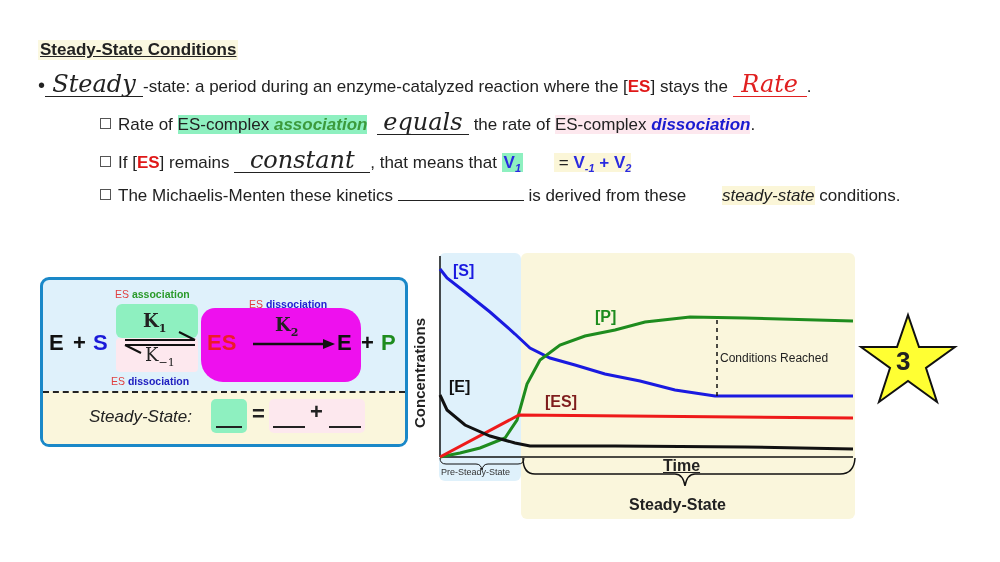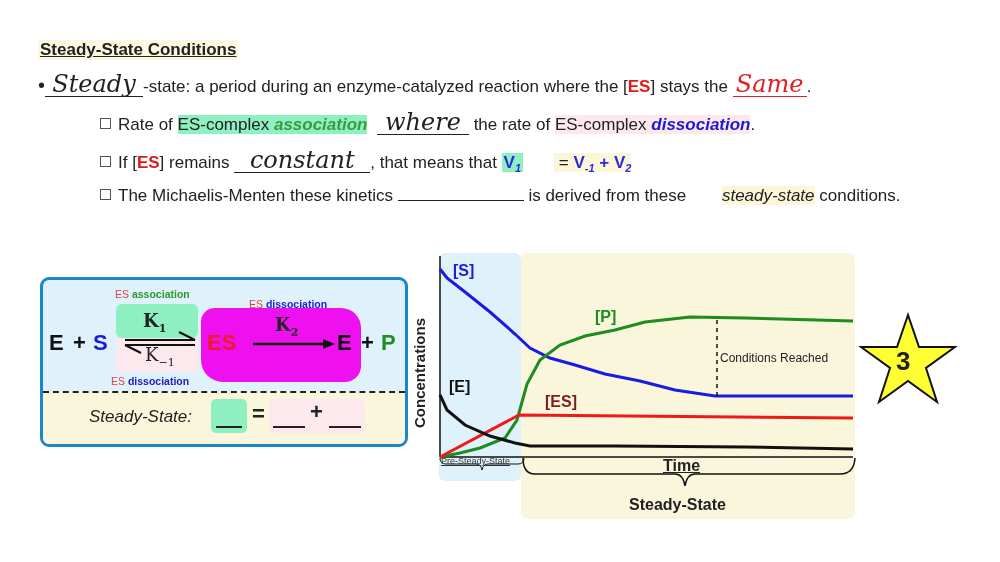--- a/index.html
+++ b/index.html
@@ -25,25 +25,25 @@
   .small-label { font-size:10.5px; position:absolute; white-space:nowrap; }
   
   .graph-wrap { left:415px; top:250px; width:450px; height:272px; }
 </style>
 </head>
 <body>
 
 <div class="abs title">Steady-State Conditions</div>
 
 <div class="abs line" style="left:38px; top:72px;">
-  <span style="font-size:20px;">•</span><span class="hand" style="width:98px;">Steady</span><span>-state: a period during an enzyme-catalyzed reaction where the [</span><span class="es-red">ES</span><span>] stays the </span><span class="hand red" style="width:74px;">Same</span><span>.</span>
+  <span style="font-size:20px;">•</span><span class="hand" style="width:98px;">Steady</span><span>-state: a period during an enzyme-catalyzed reaction where the [</span><span class="es-red">ES</span><span>] stays the </span><span class="hand red" style="width:74px;">Rate</span><span>.</span>
 </div>
 
 <div class="abs line" style="left:100px; top:110px;">
-  <span class="checkbox"></span><span>Rate of </span><span class="hl-green"><span>ES-complex </span><span class="assoc">association</span></span>&nbsp;&nbsp;<span class="hand" style="width:92px;">where</span><span> the rate of </span><span class="hl-pink"><span>ES-complex </span><span class="dissoc">dissociation</span></span><span>.</span>
+  <span class="checkbox"></span><span>Rate of </span><span class="hl-green"><span>ES-complex </span><span class="assoc">association</span></span>&nbsp;&nbsp;<span class="hand" style="width:92px;">equals</span><span> the rate of </span><span class="hl-pink"><span>ES-complex </span><span class="dissoc">dissociation</span></span><span>.</span>
 </div>
 
 <div class="abs line" style="left:100px; top:148px;">
   <span class="checkbox"></span><span>If [</span><span class="es-red">ES</span><span>] remains </span><span class="hand" style="width:136px;">constant</span><span>, that means that </span><span class="hl-green blue-bold" style="color:#2a2ae0; padding:0 2px;"><span>V</span><sub style="font-style:italic; font-size:11px;">1</sub></span><span class="hl-yellow"><span> = </span><span class="blue-bold">V</span><sub class="blue-bold" style="font-style:italic; font-size:11px;">-1</sub><span class="blue-bold"> + </span><span class="blue-bold">V</span><sub class="blue-bold" style="font-style:italic; font-size:11px;">2</sub></span>
 </div>
 
 <div class="abs line" style="left:100px; top:186px;">
   <span class="checkbox"></span><span>The Michaelis-Menten these kinetics </span><span class="blank" style="width:126px;"></span><span> is derived from these </span><span class="hl-yellow"><i>steady-state</i></span><span> conditions.</span>
 </div>
 
@@ -113,21 +113,21 @@
 
     <path d="M25,208 q0,6 6,6 l30,0 q5,0 6,6 q1,-6 6,-6 l30,0 q6,0 6,-6" fill="none" stroke="#111" stroke-width="1"></path>
     <path d="M108,208 q0,16 12,16 l140,0 q8,0 10,12 q2,-12 10,-12 l145,0 q14,0 15,-16" fill="none" stroke="#111" stroke-width="1.5"></path>
   </svg>
   <span class="abs" style="left:-4px; top:84px; transform:rotate(-90deg); transform-origin:left top; top:178px; font-weight:bold; font-size:15px;">Concentrations</span>
   <span class="abs" style="left:38px; top:12px; color:#1a1ae0; font-weight:bold; font-size:16px;">[S]</span>
   <span class="abs" style="left:180px; top:58px; color:#1e8c1e; font-weight:bold; font-size:16px;">[P]</span>
   <span class="abs" style="left:130px; top:143px; color:#7f1d1d; font-weight:bold; font-size:16px;">[ES]</span>
   <span class="abs" style="left:34px; top:128px; color:#111; font-weight:bold; font-size:16px;">[E]</span>
   <span class="abs" style="left:305px; top:101px; font-size:12px;">Conditions Reached</span>
-  <span class="abs" style="left:26px; top:206px; font-size:9px; color:#333;text-decoration:underline;">Pre-Steady-State</span>
+  <span class="abs" style="left:26px; top:217px; font-size:9px; color:#333;">Pre-Steady-State</span>
   <span class="abs" style="left:248px; top:207px; font-weight:bold; font-size:16px;text-decoration:underline;">Time</span>
   <span class="abs" style="left:214px; top:246px; font-weight:bold; font-size:16px;">Steady-State</span>
 </div>
 
 <div class="abs" style="left:858px; top:312px; width:100px; height:94px;">
   <svg width="100" height="94" viewBox="0 0 100 94">
     <polygon points="50,3 61,35 97,35 68,56 79,90 50,69 21,90 32,56 3,35 39,35" fill="#ffff33" stroke="#111" stroke-width="2"></polygon>
   </svg>
   <span class="abs" style="left:38px; top:34px; font-weight:bold; font-size:26px;">3</span>
 </div>

